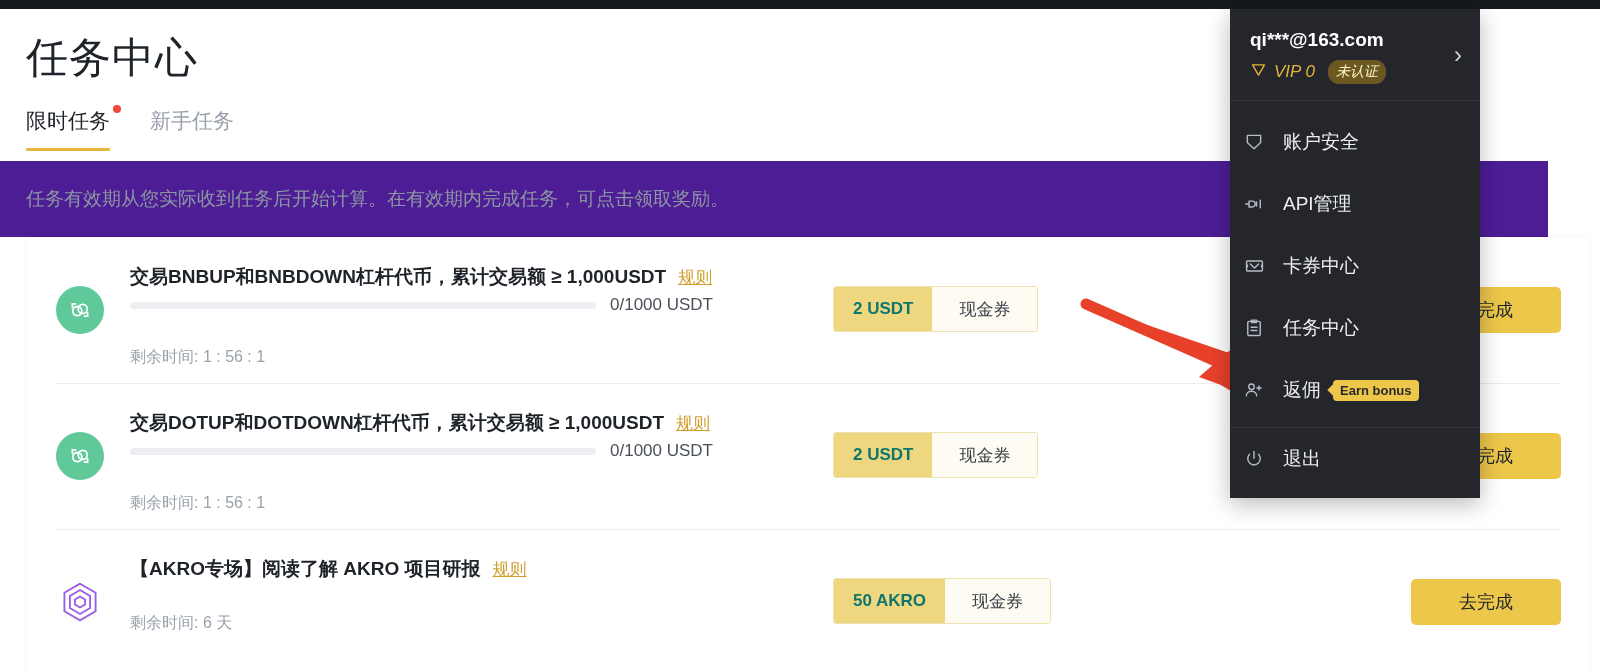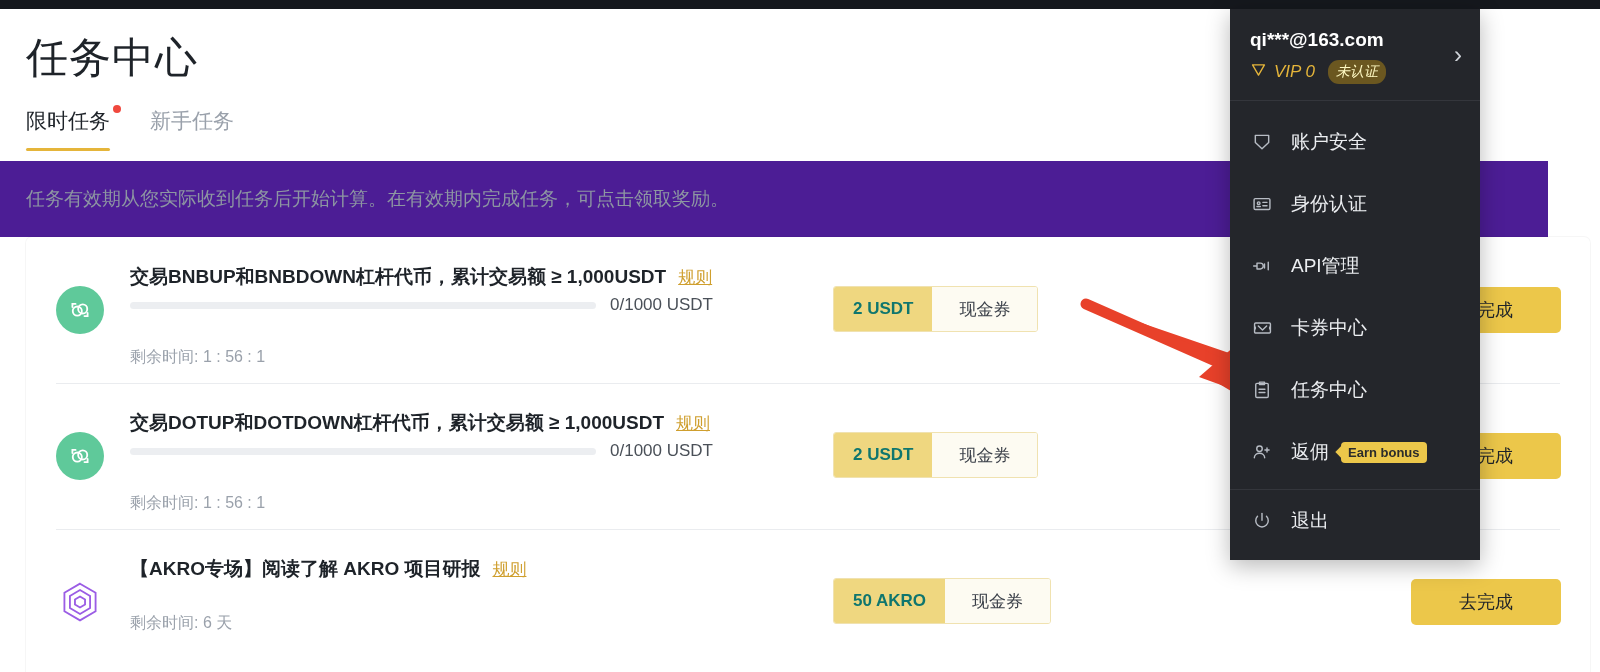--- a/index.html
+++ b/index.html
@@ -153,21 +153,21 @@
   .dd-badge {
     margin-left:13px; background:#6b5720; color:#fef9c3;
     font-size:14px; padding:3px 8px; border-radius:11px; white-space:nowrap;
   }
   .dd-chev {
     position:absolute; right:18px; top:50%; transform:translateY(-50%);
     color:#cfd3d9; font-size:24px; line-height:1;
   }
   .dd-list { padding:10px 0 8px 0; }
   .dd-item {
-    display:flex; align-items:center; height:62px; padding:0 20px;
+    display:flex; align-items:center; height:62px; padding:0 12px;
     cursor:pointer;
   }
   .dd-ico {
     width:24px; height:24px; display:flex; align-items:center;
     justify-content:center; color:#b7bcc4; flex:0 0 24px;
   }
   .dd-label {
     margin-left:17px; font-size:19px; color:#eceef1; white-space:nowrap;
   }
   .dd-earn {
@@ -304,30 +304,20 @@
 
       <div class="dd-item">
         <span class="dd-ico">
           <svg width="20" height="20" viewBox="0 0 24 24" fill="none" stroke="currentColor" stroke-width="1.7">
             <path d="M4 4h16v8.5L12 20 4 12.5z" stroke-linejoin="round"></path>
           </svg>
         </span>
         <span class="dd-label">账户安全</span>
       </div>
 
-      <div class="dd-item">
-        <span class="dd-ico">
-          <svg width="20" height="20" viewBox="0 0 24 24" fill="none" stroke="currentColor" stroke-width="1.7">
-            <rect x="2.5" y="5.5" width="19" height="13" rx="1.5"></rect>
-            <circle cx="8" cy="11" r="1.6"></circle>
-            <path d="M13 10h5M13 14h5M6 15h4" stroke-linecap="round"></path>
-          </svg>
-        </span>
-        <span class="dd-label">身份认证</span>
-      </div>
 
       <div class="dd-item">
         <span class="dd-ico">
           <svg width="22" height="20" viewBox="0 0 24 24" fill="none" stroke="currentColor" stroke-width="1.7">
             <path d="M2 12h4M10 8.5a3.5 3.5 0 0 1 0 7H6V8.5z" stroke-linejoin="round" stroke-linecap="round"></path>
             <path d="M15 9.5v5M19.5 7.5v9" stroke-linecap="round"></path>
           </svg>
         </span>
         <span class="dd-label">API管理</span>
       </div>

